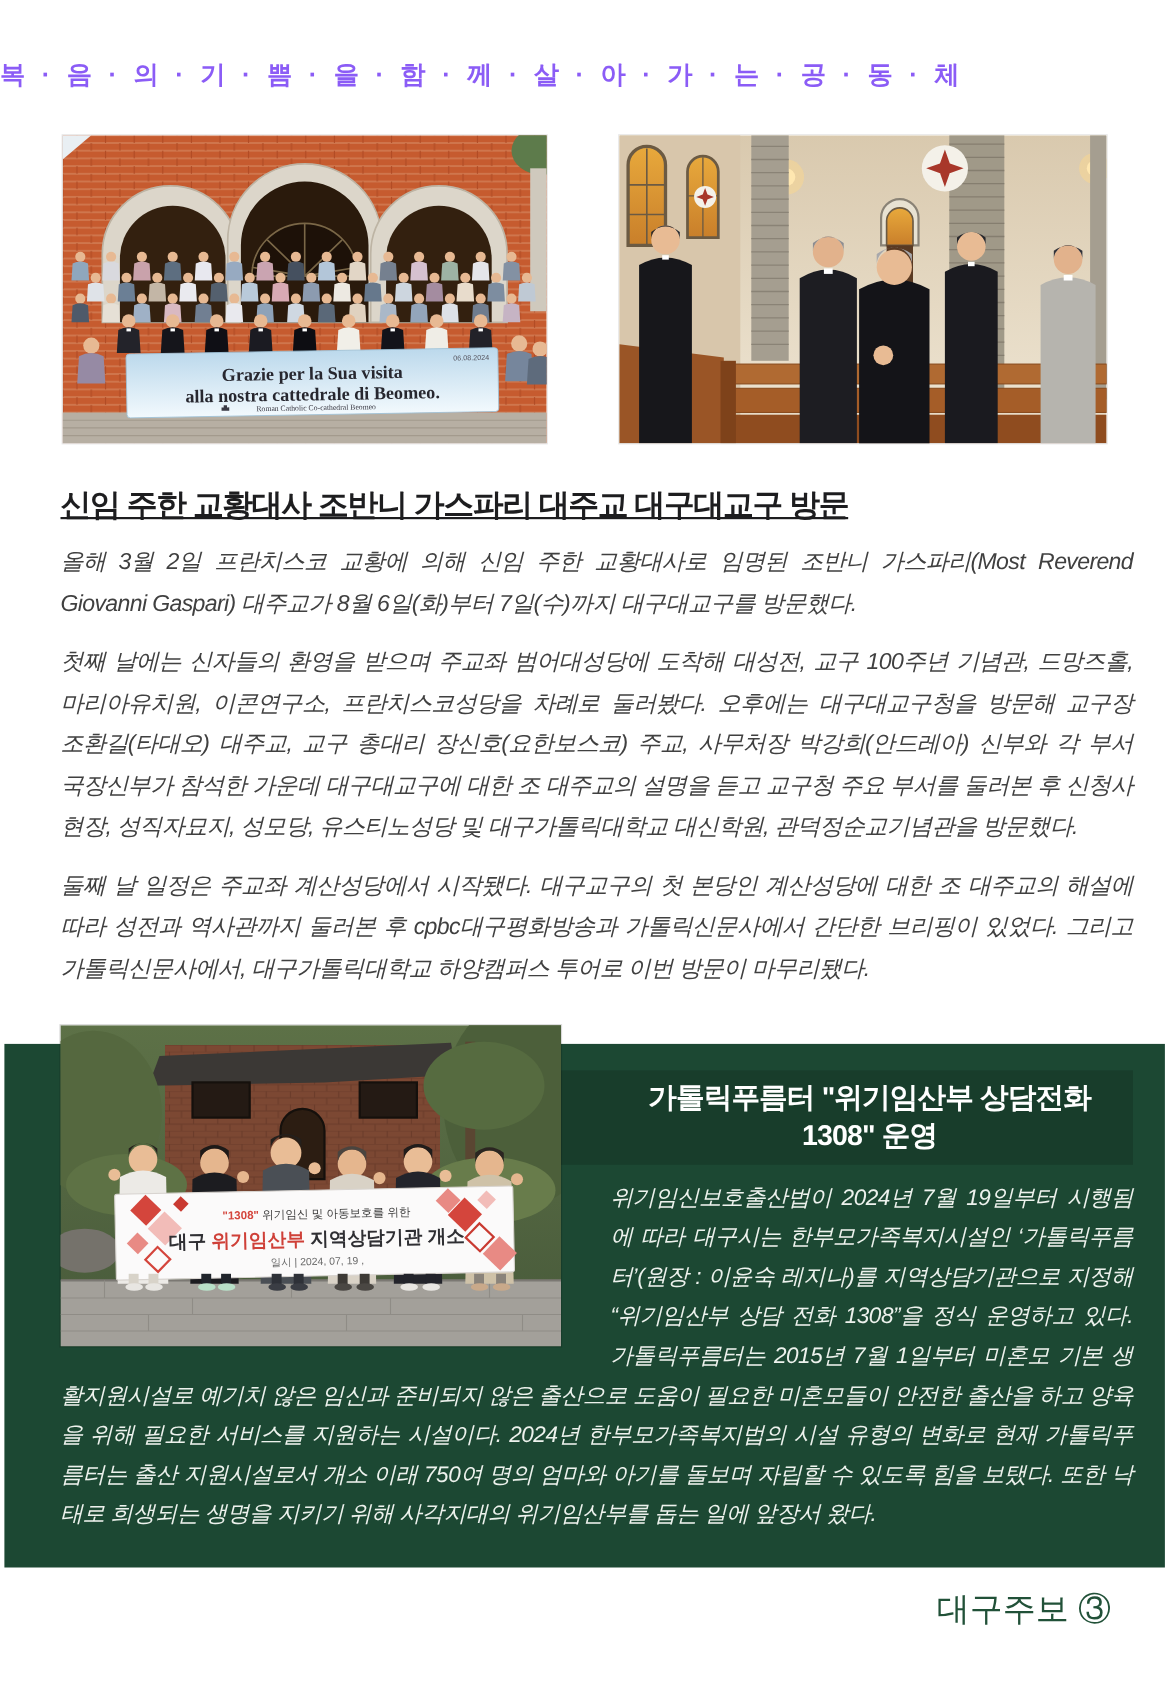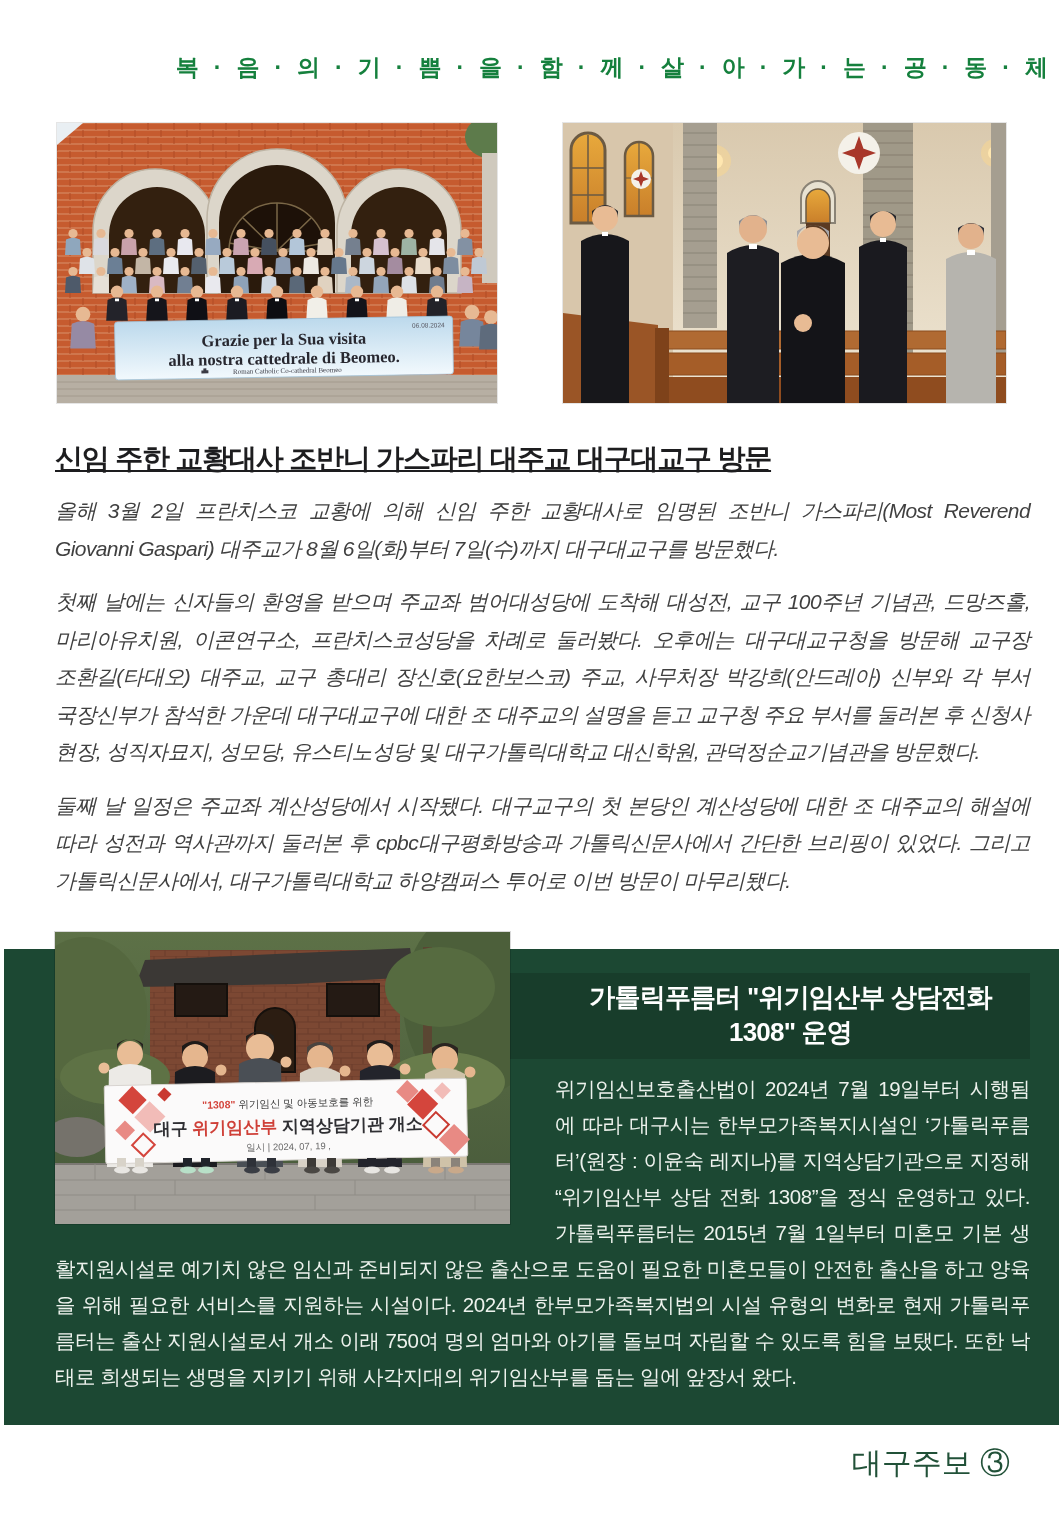--- a/index.html
+++ b/index.html
@@ -1,37 +1,37 @@
 <!DOCTYPE html>
 <html><head>
 <meta charset="utf-8">
 <style>
   html,body{margin:0;padding:0;background:#ffffff;}
   .page{position:relative;width:1063px;height:1536px;margin:0 auto;background:#fff;
         font-family:"Liberation Sans",sans-serif;overflow:hidden;}
-  .motto{margin-top:52px;text-align:right;color:#15803d;font-size:23px;font-weight:bold;
+  .motto{margin-top:52px;text-align:left;color:#8b5cf6;font-size:23px;font-weight:bold;
          letter-spacing:15px;white-space:nowrap;}
   .photo-row{margin:40px 0 0 57px;display:flex;gap:66px;}
   figure{margin:0;}
   .photo{box-shadow:0 0 0 1px rgba(0,0,0,.10);}
   .photo svg{display:block;width:100%;height:100%;}
   .photo-left{width:440px;height:280px;}
   .photo-right{width:443px;height:280px;}
   .headline{margin:38px 55px 0 55px;font-size:28px;font-weight:800;color:#1d1d1f;
             letter-spacing:-1.2px;line-height:1.25;text-decoration:underline;}
   .article p{margin:16px 33px 0 55px;font-size:21px;line-height:37.5px;color:#404040;
              text-align:justify;letter-spacing:-0.6px;word-break:keep-all;font-style:italic;}
   .green-panel{margin:50px 4px 0 4px;background:#1c4833;padding:24px 29px 30px 51px;}
   .green-panel::after{content:"";display:block;clear:both;}
   .photo-bottom{float:left;width:455px;height:292px;margin:-41px 45px 25px 0;
                 box-shadow:0 0 0 1px rgba(0,0,0,.15);}
   .green-headline{margin:0;background:rgba(0,0,0,.14);color:#ffffff;font-size:26px;
                   font-weight:800;text-align:center;padding:7px 4px 9px;letter-spacing:-0.8px;}
   .green-body{margin:12px 0 0 0;color:#edf2ed;font-size:20.5px;line-height:36px;
-              text-align:justify;letter-spacing:-0.4px;}
+              text-align:justify;letter-spacing:-0.4px;font-style:italic;}
   .footer{margin:18px 53px 0 0;text-align:right;color:#215138;font-size:30px;font-weight:normal;}
 </style>
 </head>
 <body>
 
 <div class="page">
 
   <div class="motto">복·음·의·기·쁨·을·함·께·살·아·가·는·공·동·체</div>
 
   <div class="photo-row">

